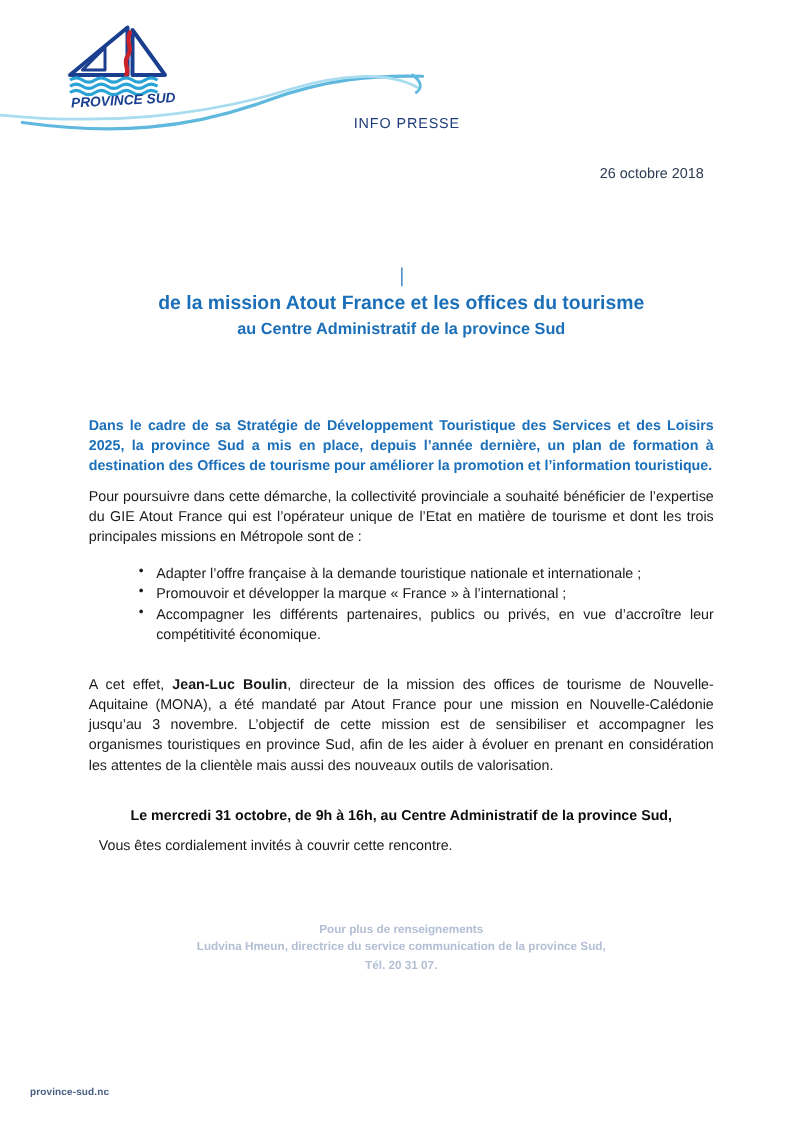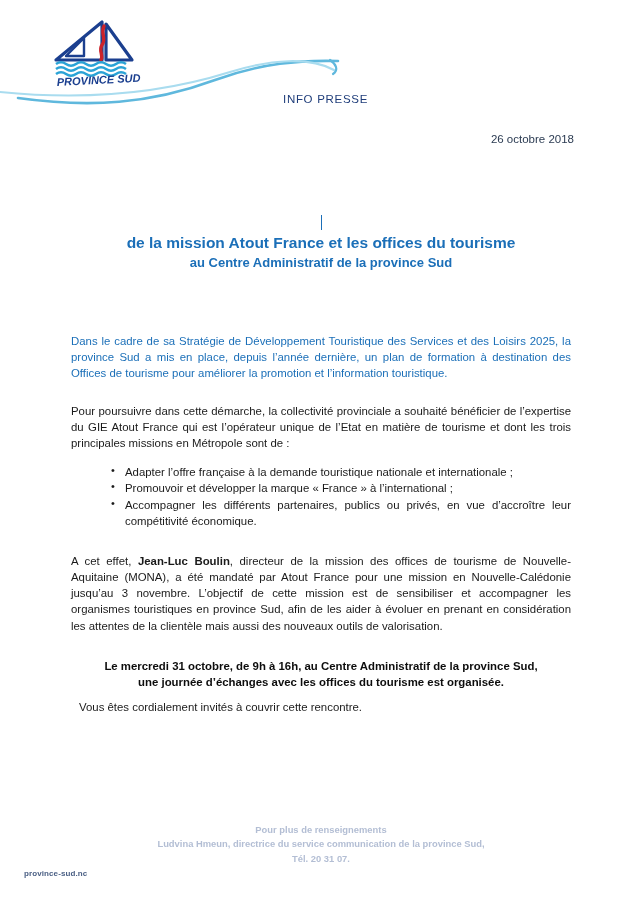--- a/index.html
+++ b/index.html
@@ -45,21 +45,21 @@
     font-size: 11.5px;
     font-weight: normal;
     letter-spacing: 0.7px;
     color: #1f3d7a;
     white-space: nowrap;
   }
 
   
   .date-line {
     position: absolute;
-    right: 68px;
+    right: 79px;
     top: 133px;
     font-size: 11.5px;
     color: #2b3b52;
     white-space: nowrap;
   }
 
   
   .title-block {
     position: absolute;
     left: 71px;
@@ -92,22 +92,22 @@
   }
   p.para {
     margin: 0 0 13px 0;
     font-size: 11.4px;
     line-height: 1.42;
     text-align: justify;
     color: #1a1a1a;
   }
   p.para-blue {
     color: #1b6fb8;
-    font-weight: normal;
-    margin-bottom: 21px;
+    font-weight: bold;
+    margin-bottom: 8px;
   }
   ul.bullets {
     margin: 0 0 13px 0;
     padding: 0 0 0 40px;
     list-style: none;
   }
   ul.bullets li {
     font-size: 11.4px;
     line-height: 1.42;
     text-align: justify;
@@ -137,21 +137,21 @@
     font-size: 11.4px;
     line-height: 1.42;
     text-align: left;
     color: #1a1a1a;
   }
 
   
   .footer {
     position: absolute;
     left: 71px;
-    top: 823px;
+    top: 736px;
     width: 500px;
     text-align: center;
     color: #b3bed4;
     font-weight: bold;
     font-size: 9.4px;
     line-height: 1.52;
   }
   .site-tag {
     position: absolute;
     left: 24px;
@@ -218,21 +218,20 @@
   </ul>
 
   <div class="spacer-lg"></div>
 
   <p class="para"><span>A cet effet, </span><strong>Jean-Luc Boulin</strong><span>, directeur de la mission des offices de tourisme de Nouvelle-Aquitaine (MONA), a été mandaté par Atout France pour une mission en Nouvelle-Calédonie jusqu’au 3 novembre. L’objectif de cette mission est de sensibiliser et accompagner les organismes touristiques en province Sud, afin de les aider à évoluer en prenant en considération les attentes de la clientèle mais aussi des nouveaux outils de valorisation.</span></p>
 
   <div class="spacer-lg"></div>
 
   <p class="center-bold">
     <span>Le mercredi 31 octobre, de 9h à 16h, au Centre Administratif de la province Sud,</span><br>
-    <span>une journée d’échanges avec les offices du tourisme est organisée.</span>
   </p>
 
   <p class="plain">Vous êtes cordialement invités à couvrir cette rencontre.</p>
 </div>
 
 <div class="footer">
   <div>Pour plus de renseignements</div>
   <div>Ludvina Hmeun, directrice du service communication de la province Sud,</div>
   <div>Tél. 20 31 07.</div>
 </div>

